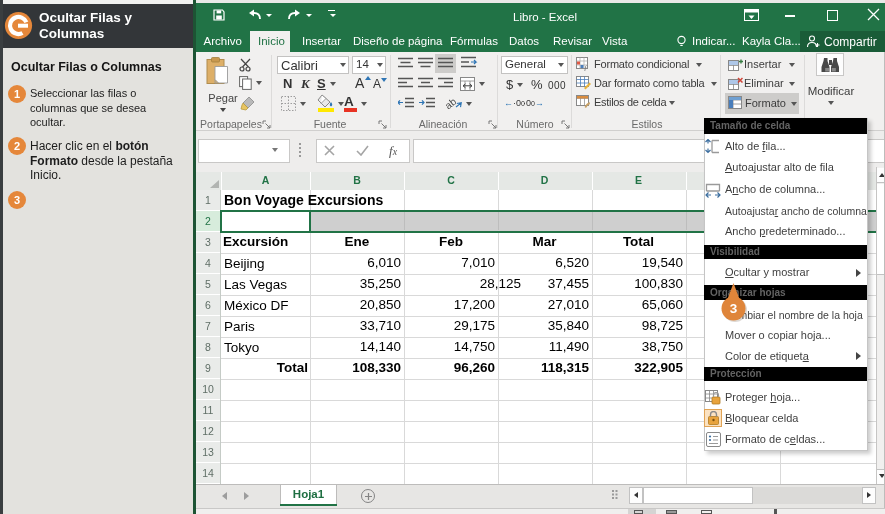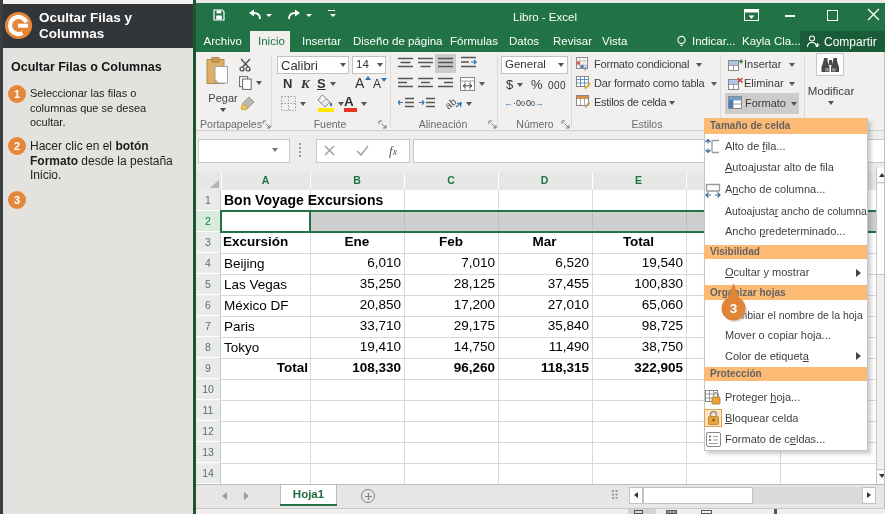--- a/index.html
+++ b/index.html
@@ -2,21 +2,21 @@
 <html><head>
 <meta charset="utf-8">
 <style>
   html,body{margin:0;padding:0;}
   body{width:885px;height:514px;overflow:hidden;font-family:"Liberation Sans",sans-serif;}
   .ab{position:absolute;}
   #app{position:relative;width:885px;height:514px;background:#fff;}
   .tri-d{width:0;height:0;border-left:3.5px solid transparent;border-right:3.5px solid transparent;border-top:4px solid #444;}
   .gline{background:#d9d9d9;}
   .menu-item{position:absolute;left:725px;font-size:11px;color:#3f3f3f;white-space:nowrap;}
-  .menu-hdr{position:absolute;left:704px;width:163px;background:#fdba74;color:#636363;font-weight:bold;font-size:10px;}
+  .menu-hdr{position:absolute;left:704px;width:163px;background:#000000;color:#636363;font-weight:bold;font-size:10px;}
   .rlbl{position:absolute;font-size:10.5px;color:#6a6a6a;text-align:center;}
   .num{font-size:13.5px;color:#000;text-align:right;}
   .cellb{font-weight:bold;}
 </style>
 </head>
 <body>
 <div id="app">
 
   <div class="ab" style="left:0;top:0;width:195px;height:514px;background:#e3e2de;"></div>
   <div class="ab" style="left:0;top:0;width:195px;height:4px;background:#f2f2f0;"></div>
@@ -423,32 +423,32 @@
   <div class="ab" style="left:224px;top:256px;font-size:13.5px;color:#000;">Beijing</div>
   <div class="ab" style="left:224px;top:277px;font-size:13.5px;color:#000;">Las Vegas</div>
   <div class="ab" style="left:224px;top:298px;font-size:13.5px;color:#000;">México DF</div>
   <div class="ab" style="left:224px;top:319px;font-size:13.5px;color:#000;">Paris</div>
   <div class="ab" style="left:224px;top:340px;font-size:13.5px;color:#000;">Tokyo</div>
   <div class="ab num" style="left:310px;top:255px;width:91px;">6,010</div>
   <div class="ab num" style="left:404px;top:255px;width:91px;">7,010</div>
   <div class="ab num" style="left:498px;top:255px;width:91px;">6,520</div>
   <div class="ab num" style="left:591.5px;top:255px;width:91.5px;">19,540</div>
   <div class="ab num" style="left:310px;top:276px;width:91px;">35,250</div>
-  <div class="ab num" style="left:404px;top:276px;width:91px;">28,125</div>
+  <div class="ab num" style="left:404px;top:276px;width:91px;padding-left:26px;">28,125</div>
   <div class="ab num" style="left:498px;top:276px;width:91px;">37,455</div>
   <div class="ab num" style="left:591.5px;top:276px;width:91.5px;">100,830</div>
   <div class="ab num" style="left:310px;top:297px;width:91px;">20,850</div>
   <div class="ab num" style="left:404px;top:297px;width:91px;">17,200</div>
   <div class="ab num" style="left:498px;top:297px;width:91px;">27,010</div>
   <div class="ab num" style="left:591.5px;top:297px;width:91.5px;">65,060</div>
   <div class="ab num" style="left:310px;top:318px;width:91px;">33,710</div>
   <div class="ab num" style="left:404px;top:318px;width:91px;">29,175</div>
   <div class="ab num" style="left:498px;top:318px;width:91px;">35,840</div>
   <div class="ab num" style="left:591.5px;top:318px;width:91.5px;">98,725</div>
-  <div class="ab num" style="left:310px;top:339px;width:91px;">19,410</div>
+  <div class="ab num" style="left:310px;top:339px;width:91px;">14,140</div>
   <div class="ab num" style="left:404px;top:339px;width:91px;">14,750</div>
   <div class="ab num" style="left:498px;top:339px;width:91px;">11,490</div>
   <div class="ab num" style="left:591.5px;top:339px;width:91.5px;">38,750</div>
   <div class="ab num cellb" style="left:221px;top:360px;width:87px;">Total</div>
   <div class="ab num cellb" style="left:310px;top:360px;width:91px;">108,330</div>
   <div class="ab num cellb" style="left:404px;top:360px;width:91px;">96,260</div>
   <div class="ab num cellb" style="left:498px;top:360px;width:91px;">118,315</div>
   <div class="ab num cellb" style="left:591.5px;top:360px;width:91.5px;">322,905</div>
 
   <div class="ab" style="left:195px;top:484px;width:690px;height:24px;background:#e7e6e4;border-top:1px solid #bdbcbb;box-sizing:border-box;"></div>

